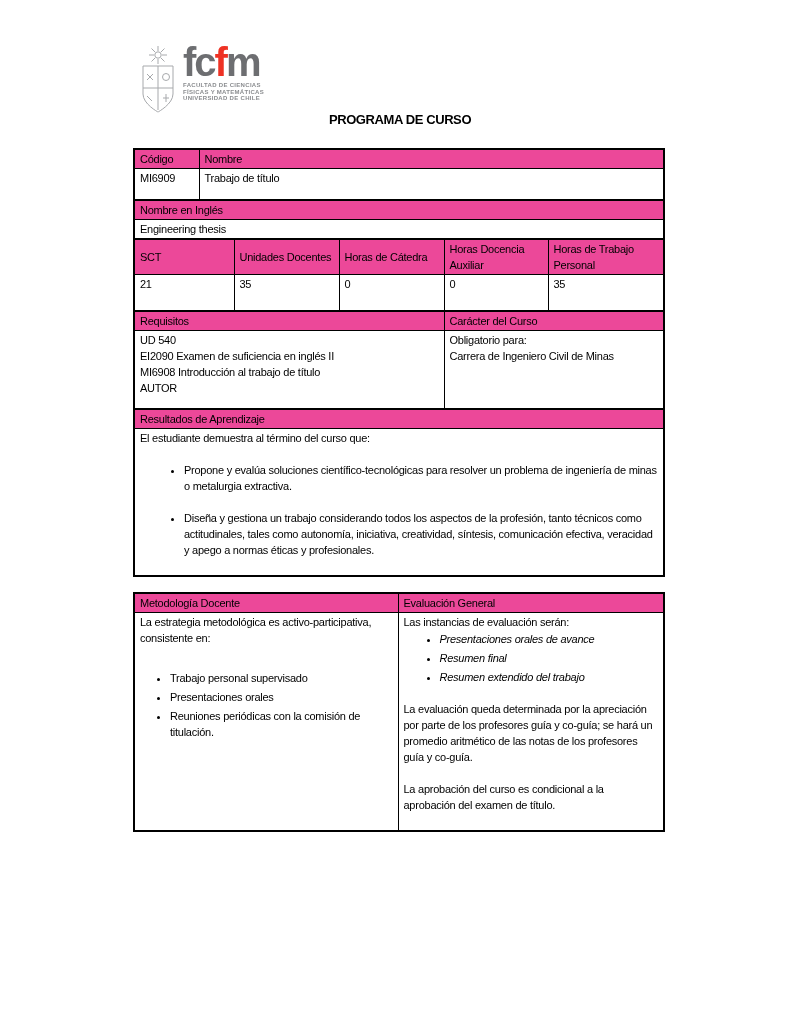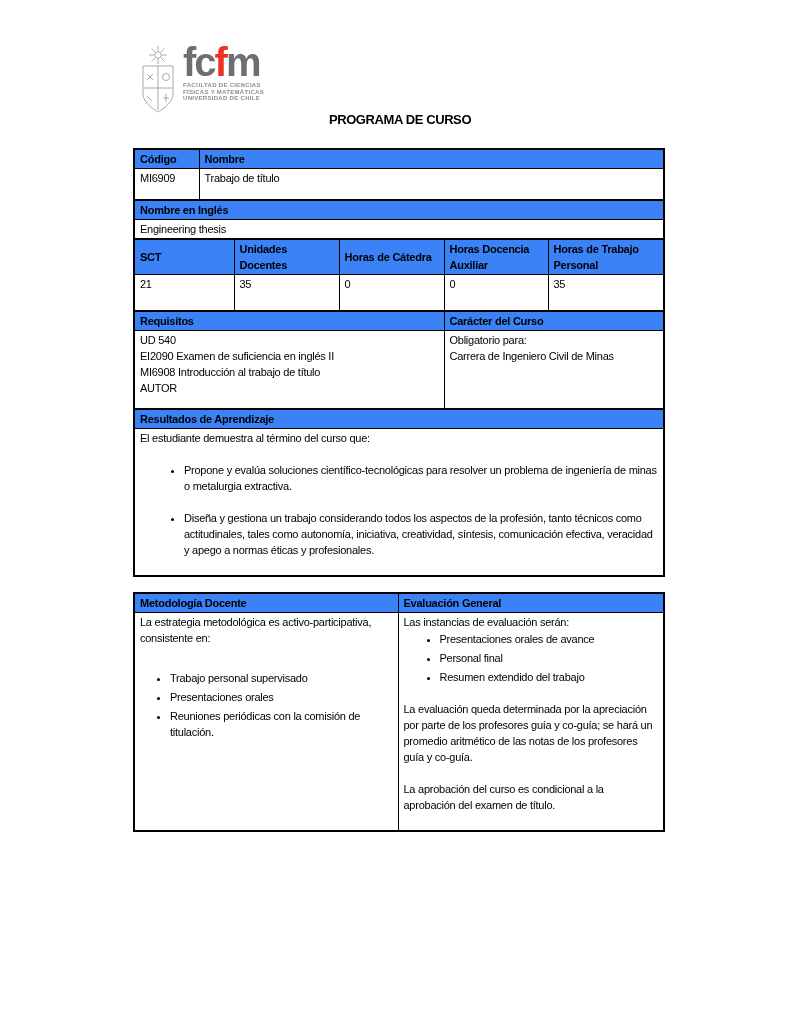--- a/index.html
+++ b/index.html
@@ -24,35 +24,35 @@
     text-align:center; font-size:13px; font-weight:bold; letter-spacing:-0.4px;
   }
 
   
   .block1 { position:absolute; left:133px; top:148px; width:532px; }
   .block2 { position:absolute; left:133px; top:592px; width:532px; }
 
   table.tbl { width:532px; border-collapse:collapse; table-layout:fixed; border:2px solid #000; }
   table.tbl + table.tbl { margin-top:-2px; }
   .tbl td { border:1px solid #000; padding:1px 5px; vertical-align:top; box-sizing:border-box; overflow:hidden; }
-  .hdr td { background:#3b82f6; vertical-align:middle;font-weight:bold; }
+  .hdr td { background:#ec4899; vertical-align:middle; }
   .ctr { text-align:left; }
   .lft { text-align:left; }
 
   ul { margin:0; padding:0; }
   li { margin:0; }
 
   .res-cell { padding:3px 8px; }
   .res-cell ul { margin-top:16px; padding-left:44px; }
   .res-cell li + li { margin-top:16px; }
 
   .met-cell ul { margin-top:24px; padding-left:30px; }
   .met-cell li + li { margin-top:3px; }
 
-  .eval-cell ul { margin-top:1px; padding-left:36px; }
+  .eval-cell ul { margin-top:1px; padding-left:36px;font-style:italic; }
   .eval-cell li + li { margin-top:3px; }
   .para { margin-top:16px; }
 </style>
 </head>
 <body>
 
 <div class="page">
 
   <div class="logo">
     <svg class="shield" viewBox="0 0 38 68" fill="none" stroke="#a7a9ac" stroke-width="1">
@@ -196,21 +196,21 @@
           <ul>
             <li>Trabajo personal supervisado</li>
             <li>Presentaciones orales</li>
             <li>Reuniones periódicas con la comisión de titulación.</li>
           </ul>
         </td>
         <td class="lft eval-cell">
           <div>Las instancias de evaluación serán:</div>
           <ul>
             <li>Presentaciones orales de avance</li>
-            <li>Personal final</li>
+            <li>Resumen final</li>
             <li>Resumen extendido del trabajo</li>
           </ul>
           <div class="para">La evaluación queda determinada por la apreciación por parte de los profesores guía y co-guía; se hará un promedio aritmético de las notas de los profesores guía y co-guía.</div>
           <div class="para">La aprobación del curso es condicional a la aprobación del examen de título.</div>
         </td>
       </tr>
     </tbody>
       </table>
   </div>
 

